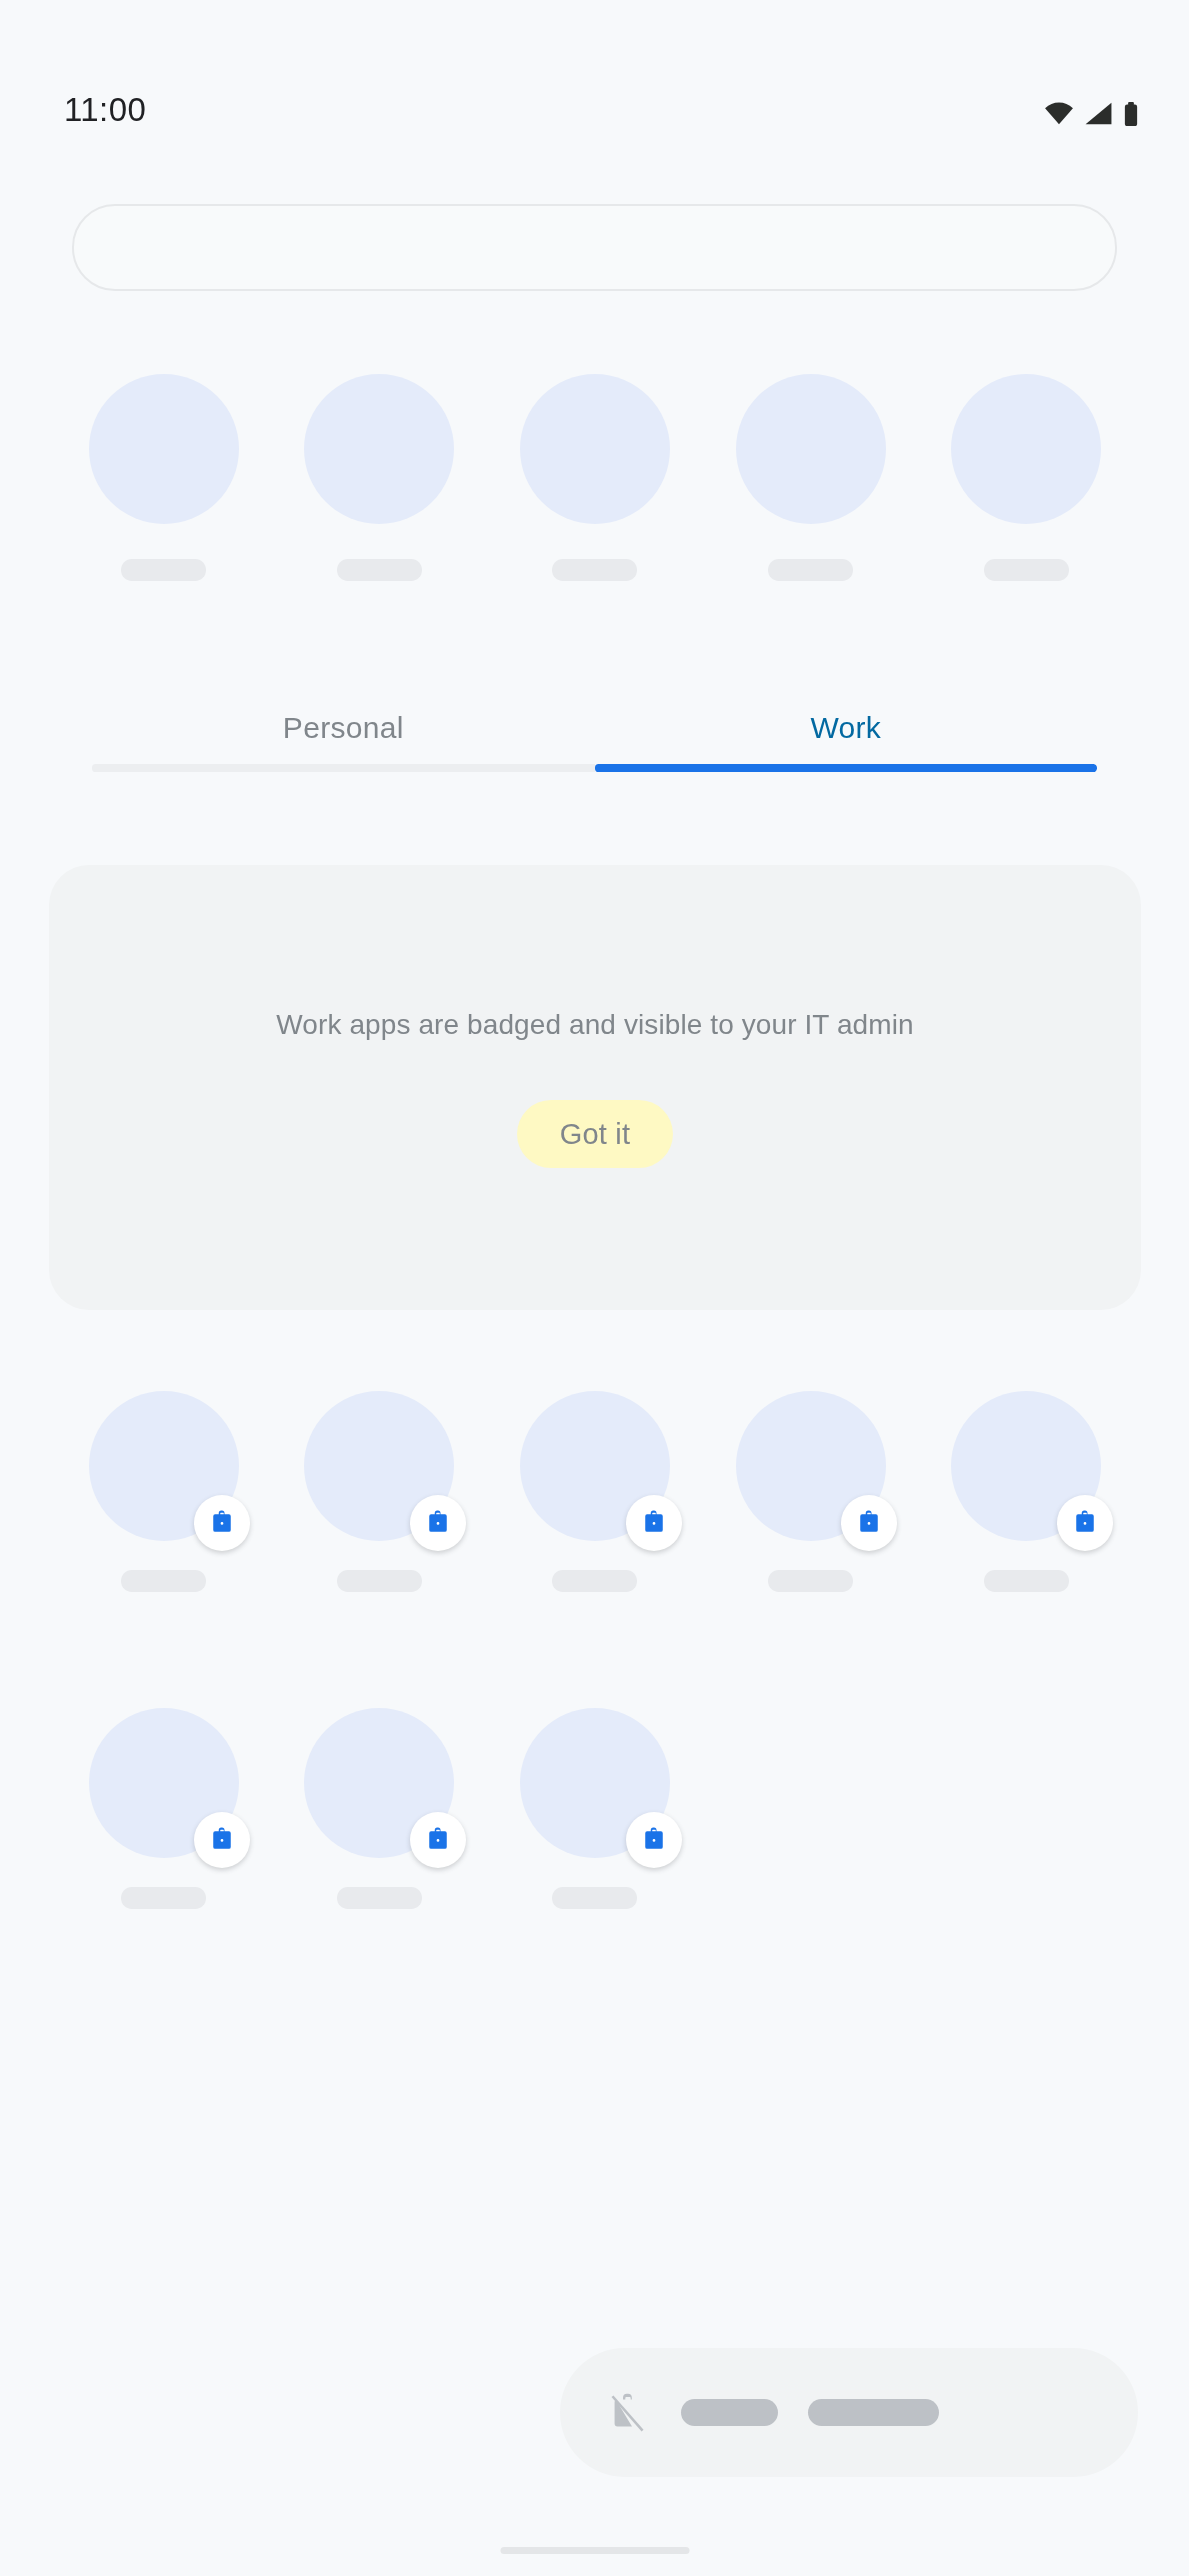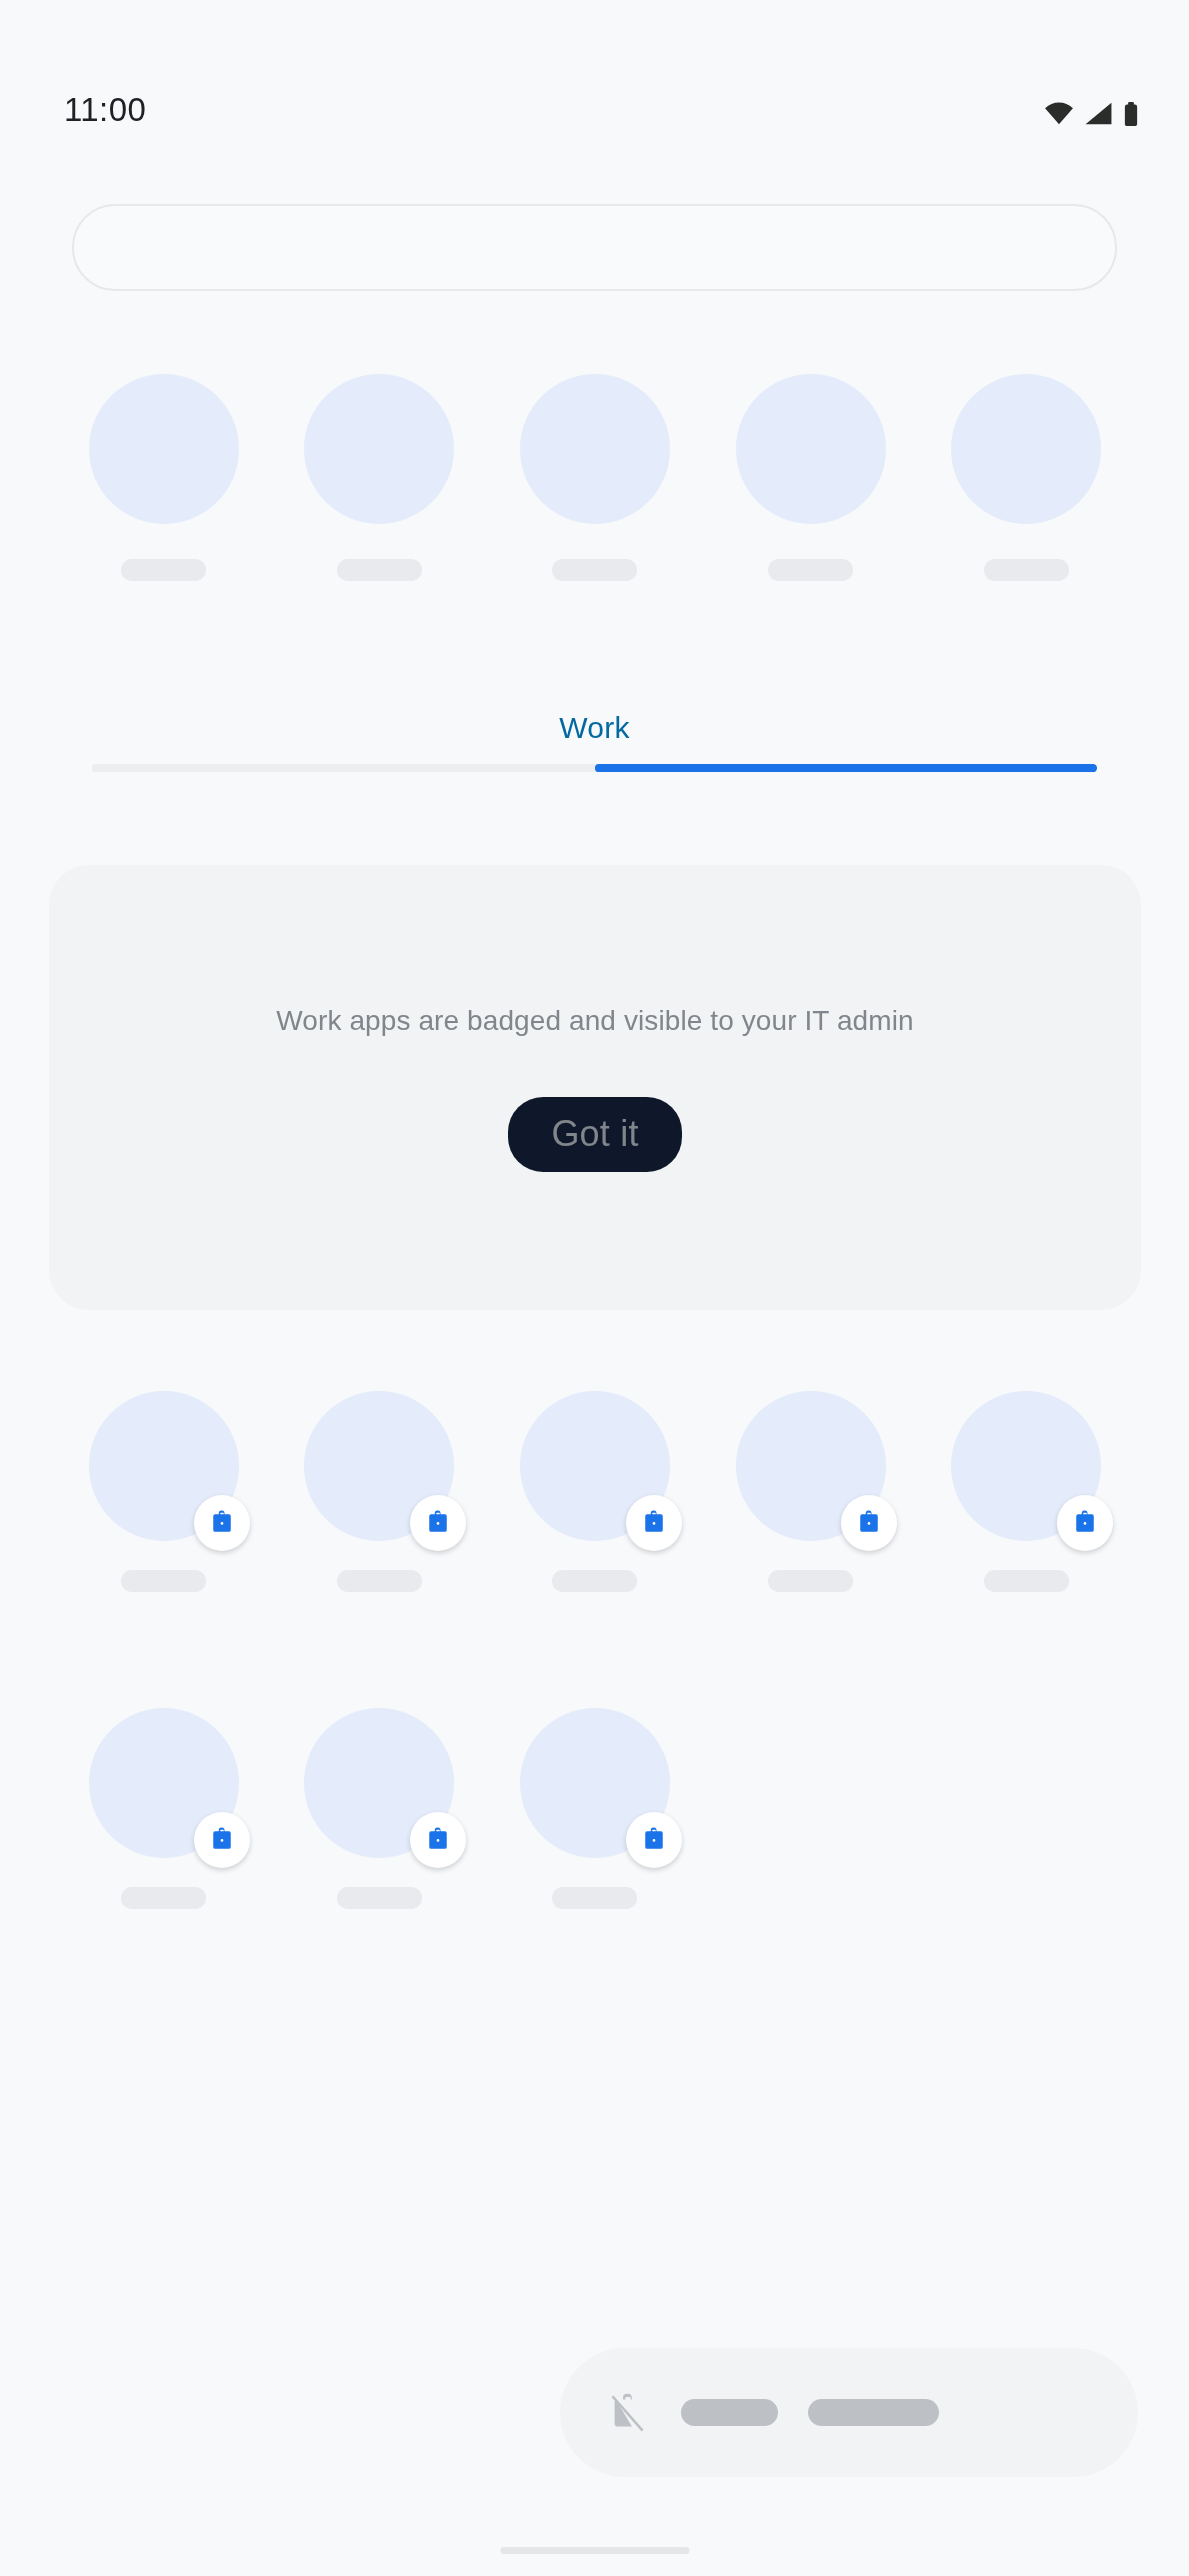--- a/index.html
+++ b/index.html
@@ -167,23 +167,23 @@
   .info-card-text {
     font-size: 28px;
     line-height: 1.28;
     color: #80868b;
     text-align: center;
     max-width: 866px;
     letter-spacing: 0.1px;
   }
   .got-it-btn {
     margin-top: 58px;
-    background: #0f172a;
+    background: #fef9c3;
     color: #80868b;
-    font-size: 36px;
+    font-size: 29px;
     font-family: "Liberation Sans", sans-serif;
     border: none;
     border-radius: 35px;
     padding: 19.5px 43px;
     cursor: pointer;
     letter-spacing: 0.2px;
     line-height: 1;
   }
 
   
@@ -277,20 +277,21 @@
   <div class="app-cell">
     <div class="app-icon-wrap">
       <div class="app-icon"></div>
     </div>
     <div class="app-label-ph"></div>
   </div>
 </div>
 
 <div class="tabs">
   <div class="tabs-labels">
+    <div class="tab inactive">Personal</div>
     <div class="tab active">Work</div>
   </div>
   <div class="tabs-track">
     <div class="seg inactive"></div>
     <div class="seg active"></div>
   </div>
 </div>
 
 <div class="info-card">
   <div class="info-card-text">Work apps are badged and visible to your IT admin</div>

